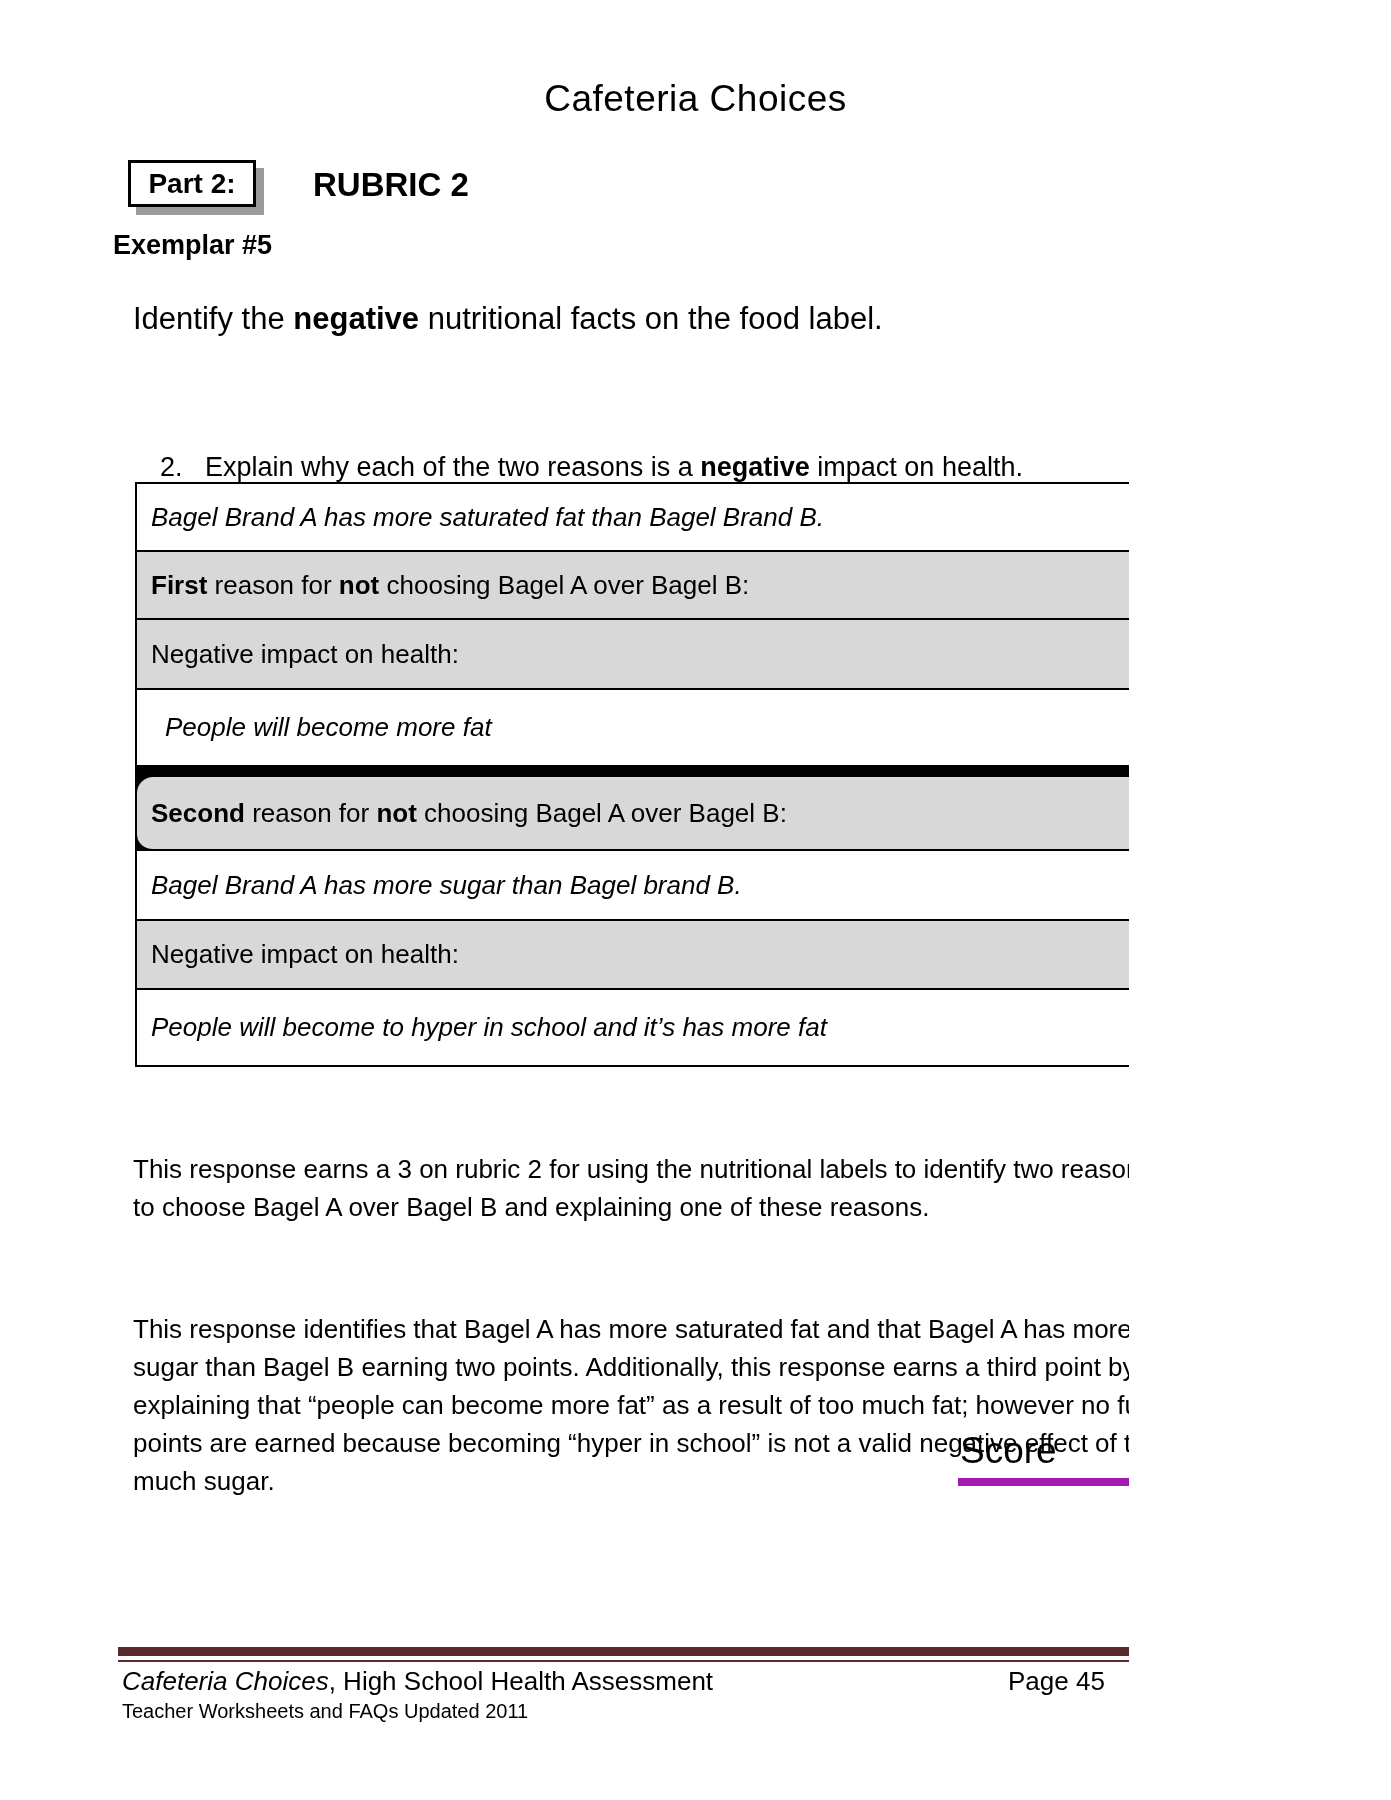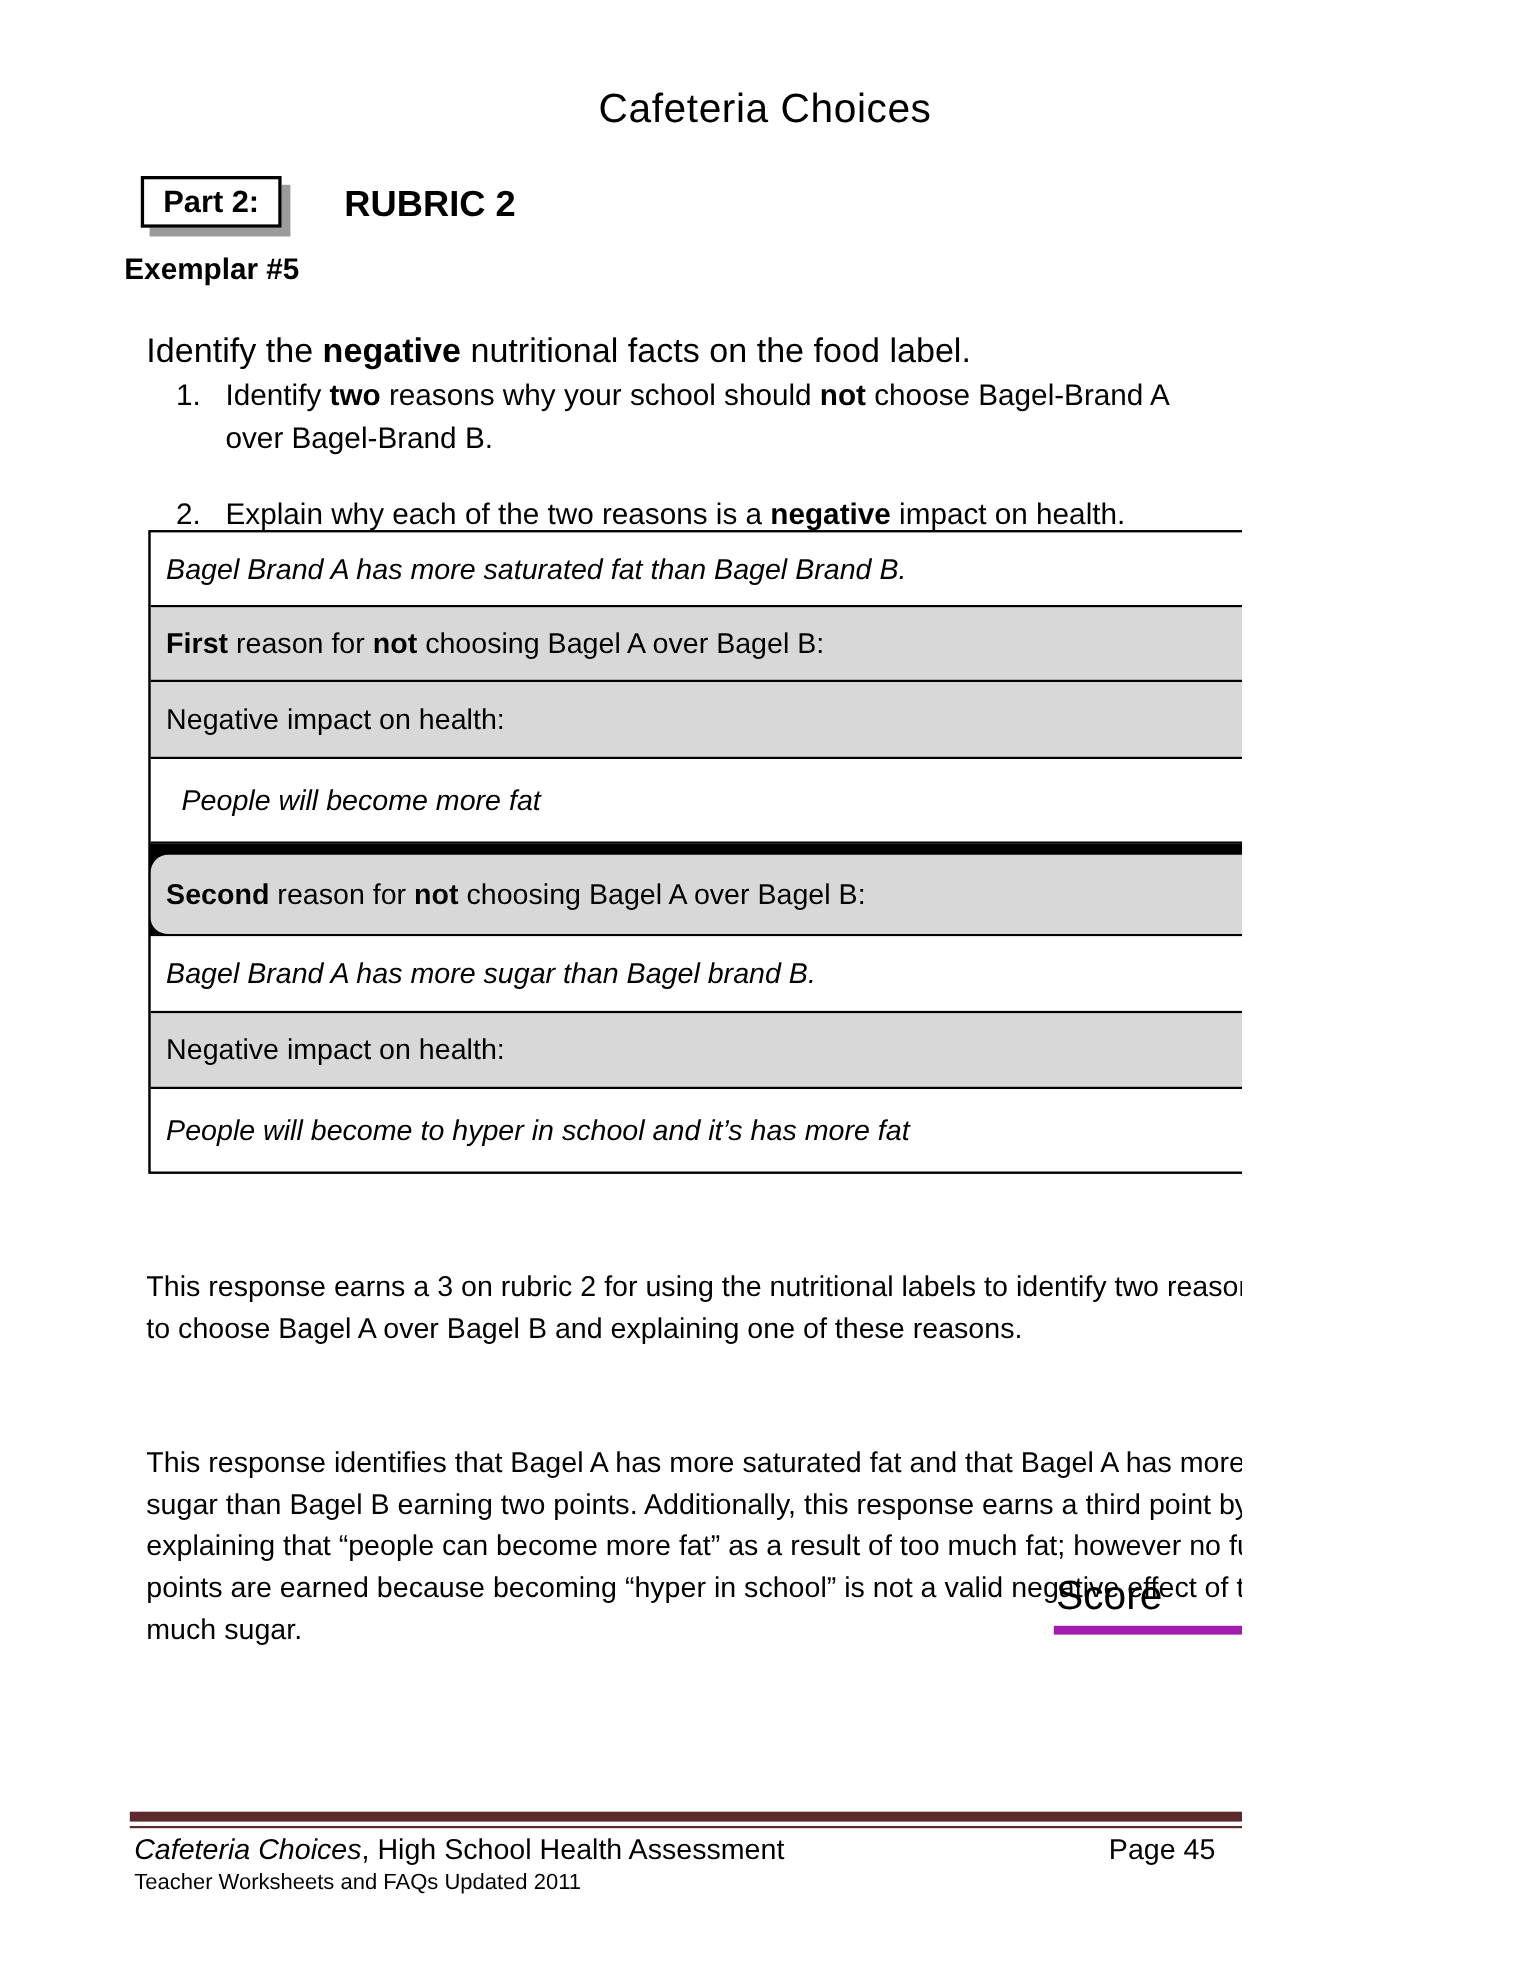--- a/index.html
+++ b/index.html
@@ -146,22 +146,20 @@
   <div class="part-box">
     <span>Part 2:</span>
   </div>
 
   <div class="rubric-title">RUBRIC 2</div>
 
   <div class="exemplar">Exemplar #5</div>
 
   <div class="intro"><span>Identify the </span><b>negative</b><span> nutritional facts on the food label.</span></div>
 
-  <div class="list-item item-1"><span class="num">1.</span><span class="li-text"><span>Identify </span><b>two</b><span> reasons why your school should </span><b>not</b><span> choose Bagel-Brand A
-over Bagel-Brand B.</span></span></div>
 
   <div class="list-item item-2"><span class="num">2.</span><span class="li-text"><span>Explain why each of the two reasons is a </span><b>negative</b><span> impact on health.</span></span></div>
 
   <div class="resp-table">
     <div class="t-row response h68">
       <span>Bagel Brand A has more saturated fat than Bagel Brand B.</span>
     </div>
     <div class="t-row label h68">
       <span><b>First</b><span> reason for </span><b>not</b><span> choosing Bagel A over Bagel B:</span></span>
     </div>

